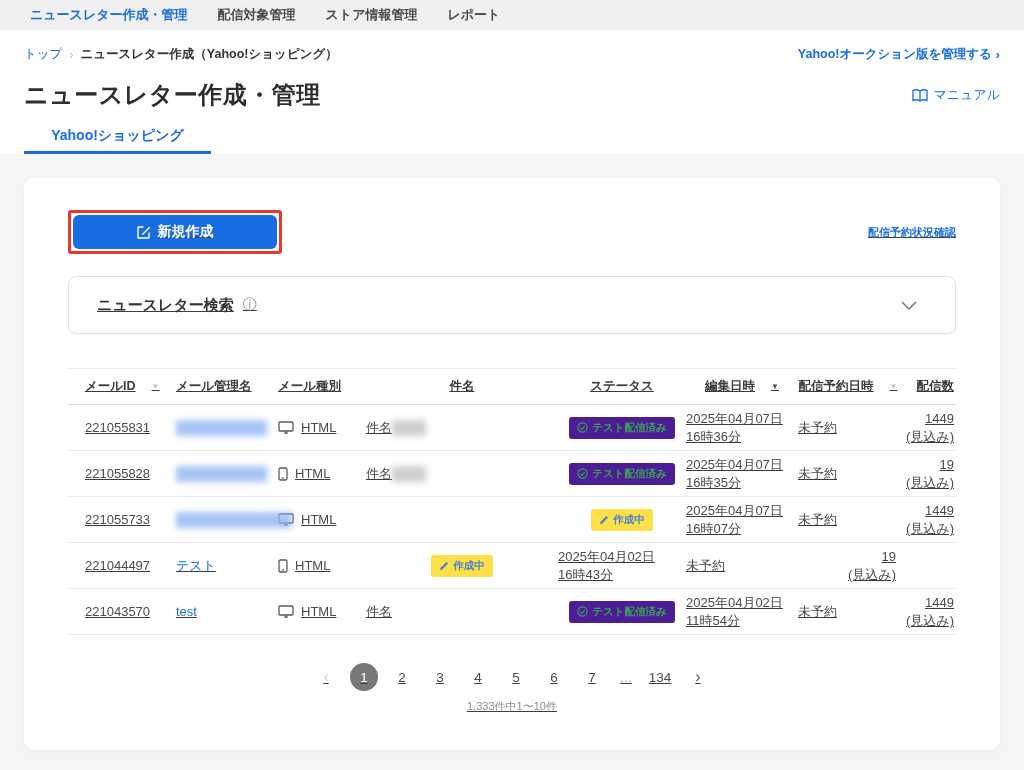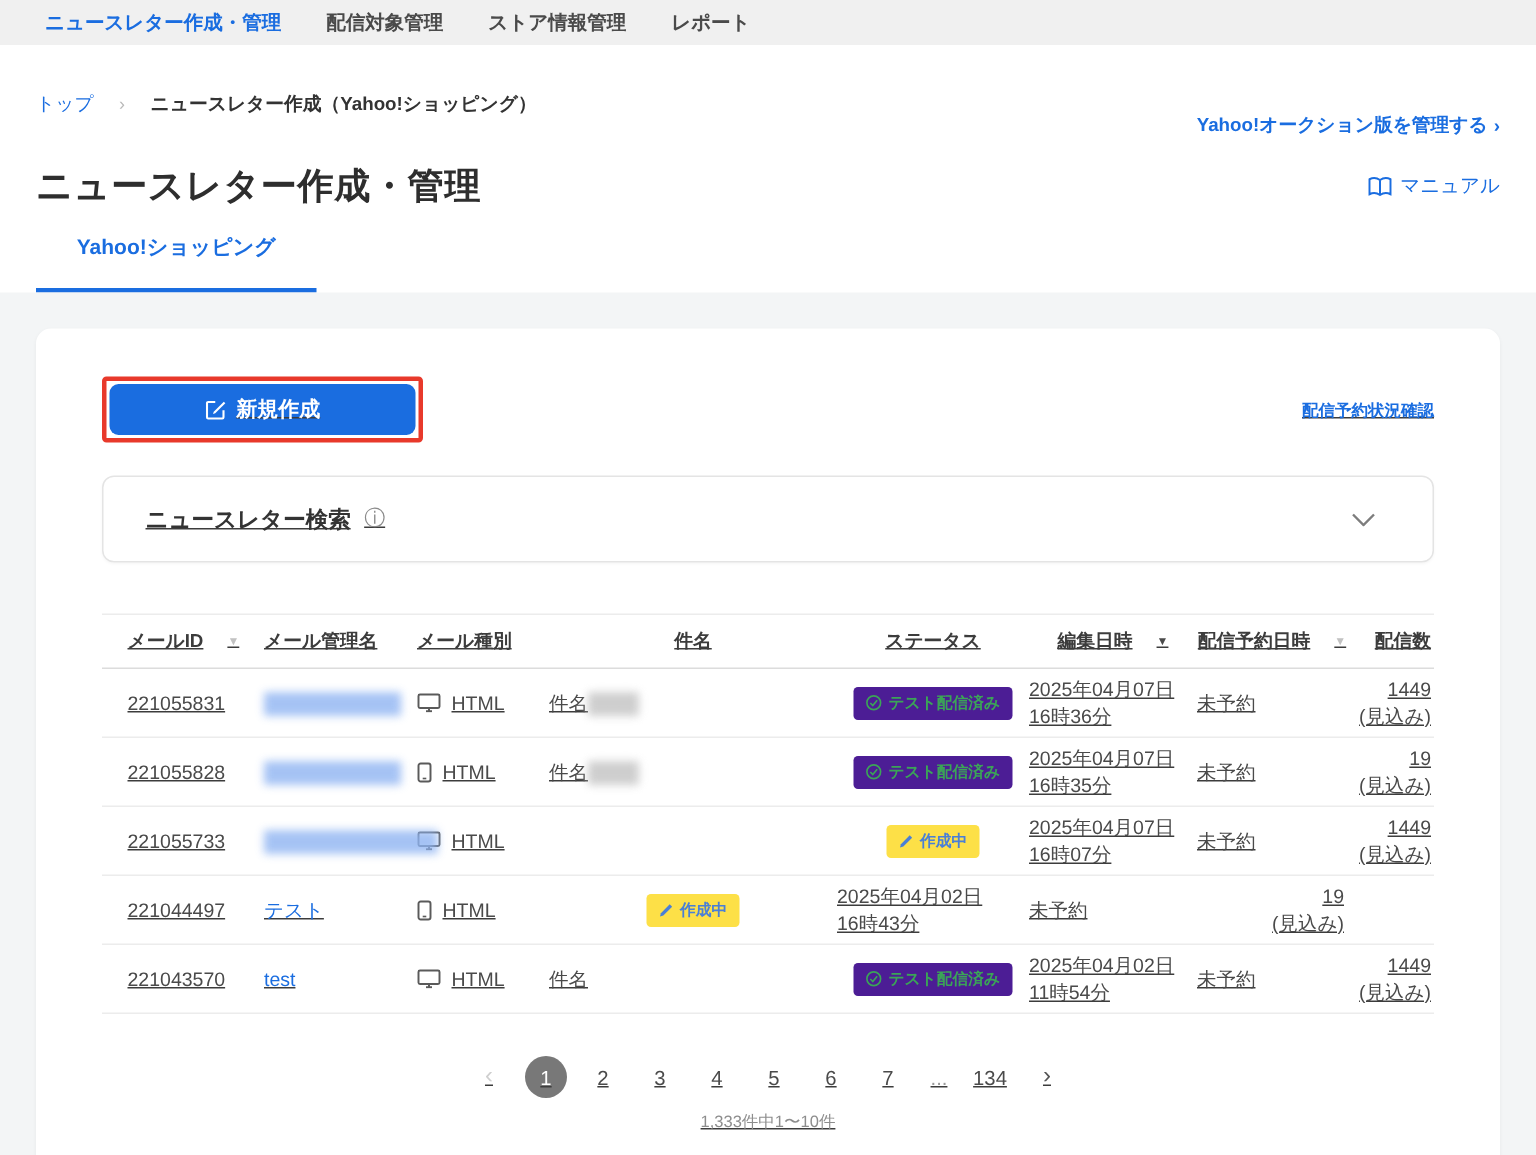--- a/index.html
+++ b/index.html
@@ -13,34 +13,34 @@
 
   
   .topnav { height:30px; background:#f0f0f0; display:flex; align-items:center;
             padding-left:30px; gap:30px; flex:0 0 auto; }
   .topnav .navitem { font-size:13px; font-weight:bold; color:#4a4a4a; cursor:pointer; }
   .topnav .navitem.active { color:#1a6de0; }
 
   
   .pagehead { background:#fff; padding:0 24px; flex:0 0 auto; }
   .crumbrow { display:flex; justify-content:space-between; align-items:center; padding-top:16px; }
-  .crumbs { font-size:12.5px; display:flex; align-items:center; gap:17px; }
+  .crumbs { font-size:12.5px; display:flex; align-items:center; gap:7px; }
   .crumbs .home { color:#1a6de0; }
   .crumbs .sep { color:#b9b9b9; font-size:12px; }
   .crumbs .cur { color:#333; font-weight:bold; }
-  .auctionlink { color:#1a6de0; font-size:12.5px; font-weight:bold; display:flex; align-items:center; gap:4px;margin-top:29px; }
+  .auctionlink { color:#1a6de0; font-size:12.5px; font-weight:bold; display:flex; align-items:center; gap:4px; }
 
   .titlerow { display:flex; justify-content:space-between; align-items:center; margin-top:16px; }
   .pagetitle { font-size:24px; font-weight:bold; color:#2e2e2e; letter-spacing:.5px; }
   .manuallink { color:#1a6de0; font-size:13px; display:flex; align-items:center; gap:5px; }
   .pagedesc { margin-top:8px; font-size:13px; color:#7d7d7d; }
 
   .tabs { display:flex; margin-top:16px; }
   .tab { width:187px; text-align:center; font-size:14px; font-weight:bold;
-         padding-bottom:18px; border-bottom:3px solid transparent; cursor:pointer; color:#9a9a9a; }
+         padding-bottom:6px; border-bottom:3px solid transparent; cursor:pointer; color:#9a9a9a; }
   .tab.active { color:#1a6de0; border-bottom-color:#1a6de0; }
 
   
   .contentbg { background:#f3f5f6; flex:1 1 auto; }
   .card { background:#fff; margin:24px; border-radius:10px; min-height:522px;
           padding:32px 44px 14px; box-shadow:0 1px 3px rgba(0,0,0,.05);text-decoration:underline; }
 
   .toolbar { display:flex; justify-content:space-between; align-items:center; }
   .redbox { border:3px solid #e8392b; border-radius:3px; padding:2px; display:inline-block; }
   .createbtn { width:204px; height:34px; background:#1a6de0; color:#fff; border:none;

